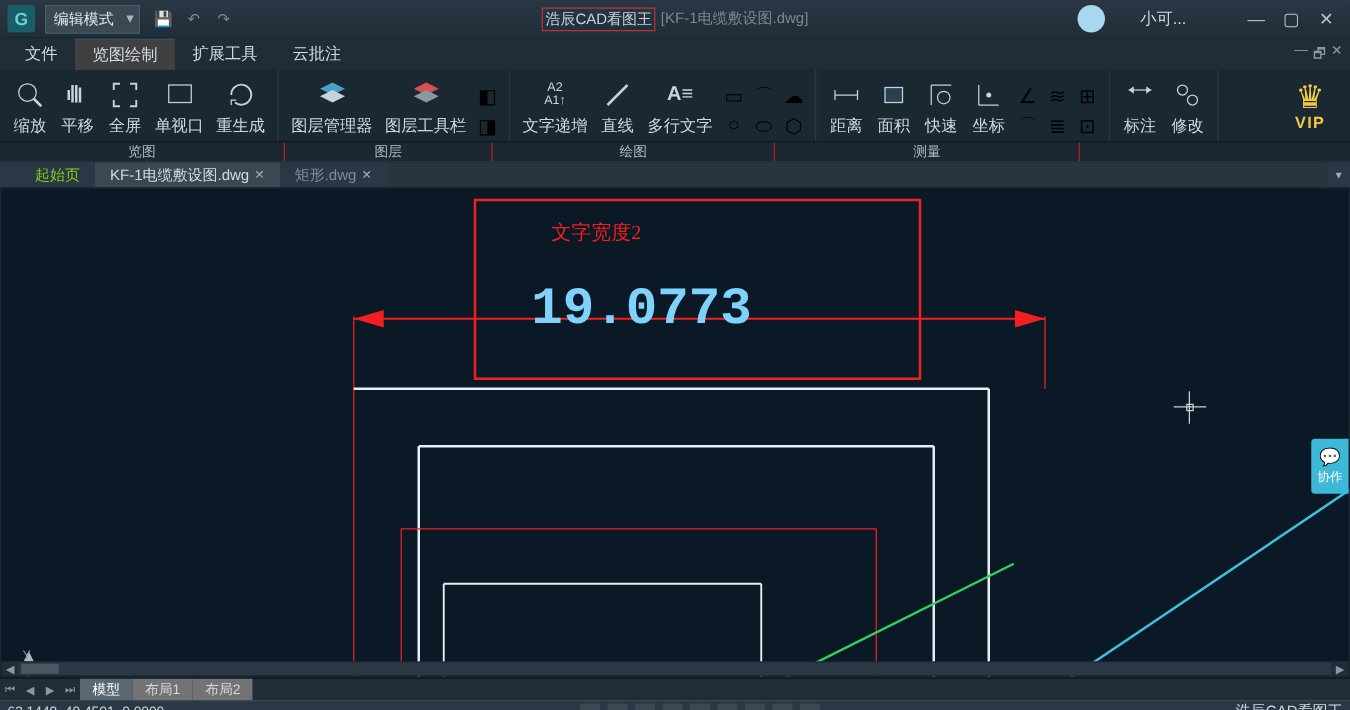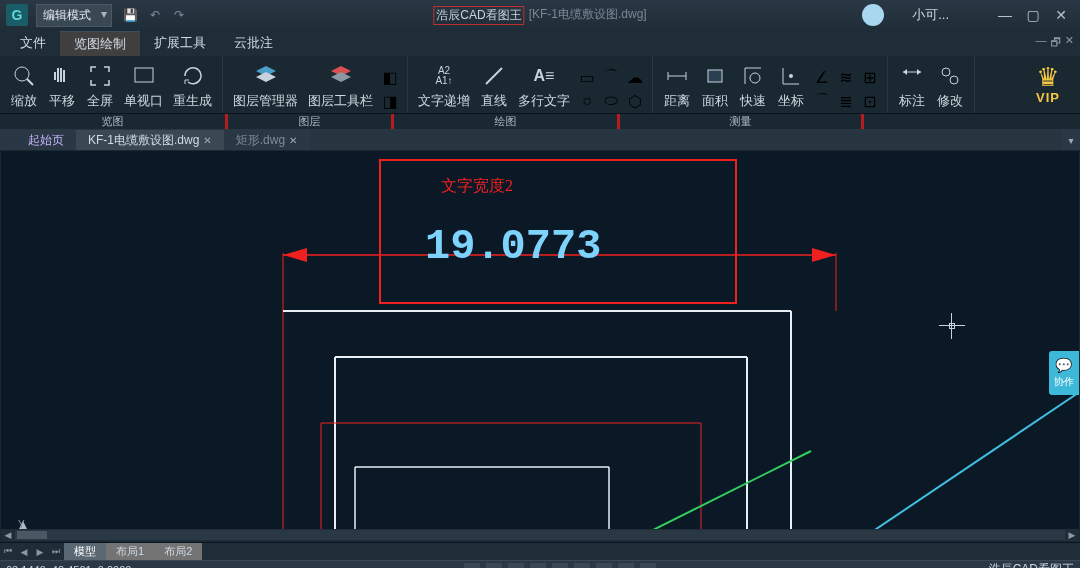--- a/index.html
+++ b/index.html
@@ -31,25 +31,25 @@
 .rib-btn { display: flex; flex-direction: column; align-items: center; gap: 2px; padding: 2px 4px; }
 .rib-btn-icon { width: 28px; height: 28px; display: flex; align-items: center; justify-content: center; }
 .rib-btn-label { color: #cfd8e0; font-size: 13px; white-space: nowrap; }
 .rib-small { width: 20px; height: 20px; display: flex; align-items: center; justify-content: center; margin: 1px; }
 .rib-small-col { display: flex; flex-direction: column; justify-content: center; padding-top: 6px; gap: 2px; }
 .vip { margin-left: auto; display: flex; flex-direction: column; align-items: center; justify-content: center; padding: 4px 20px; }
 .vip-crown { color: #f5c842; font-size: 26px; line-height: 1; }
 .vip-text { color: #f5c842; font-weight: bold; font-size: 13px; letter-spacing: 1px; }
 
 .group-label-row { height: 16px; background: #1a2832; display: flex; border-bottom: 1px solid #2a3845; }
-.group-label { color: #b0bac4; font-size: 11px; text-align: center; border-right: 3px solid #b91c1c; }
+.group-label { color: #b0bac4; font-size: 11px; text-align: center; border-right: 1px solid #b91c1c; }
 
 .doc-tabs { height: 20px; background: #263540; display: flex; align-items: stretch; font-size: 12px; }
 .doc-tab { padding: 2px 12px; color: #d0dae4; background: #3a4854; display: flex; align-items: center; gap: 4px; }
-.doc-tab.start { background: #2a3845; color: #c4b5fd; padding-left: 28px; }
+.doc-tab.start { background: #2a3845; color: #84cc16; padding-left: 28px; }
 .doc-tab.faded { background: #2a3845; color: #808a94; }
 .doc-tab .close { font-size: 10px; color: #a0aab4; }
 .tabs-right { margin-left: auto; width: 18px; background: #2a3845; color: #a0aab4; display: flex; align-items: center; justify-content: center; font-size: 10px; }
 
 .canvas { width: 1080px; height: 392px; background: #0b1825; position: relative; overflow: hidden; border: 1px solid #1a2832; }
 .canvas svg { position: absolute; top: 0; left: 0; }
 
 .highlight-box { position: absolute; left: 378px; top: 8px; width: 358px; height: 145px; border: 2px solid #f02020; }
 .text-label-1 { position: absolute; left: 440px; top: 25px; color: #f02020; font-size: 16px; font-family: SimSun, serif; }
 .dim-value { position: absolute; left: 424px; top: 72px; color: #7dd3fc; font-size: 42px; font-family: "Courier New", monospace; font-weight: bold; white-space: nowrap; }

